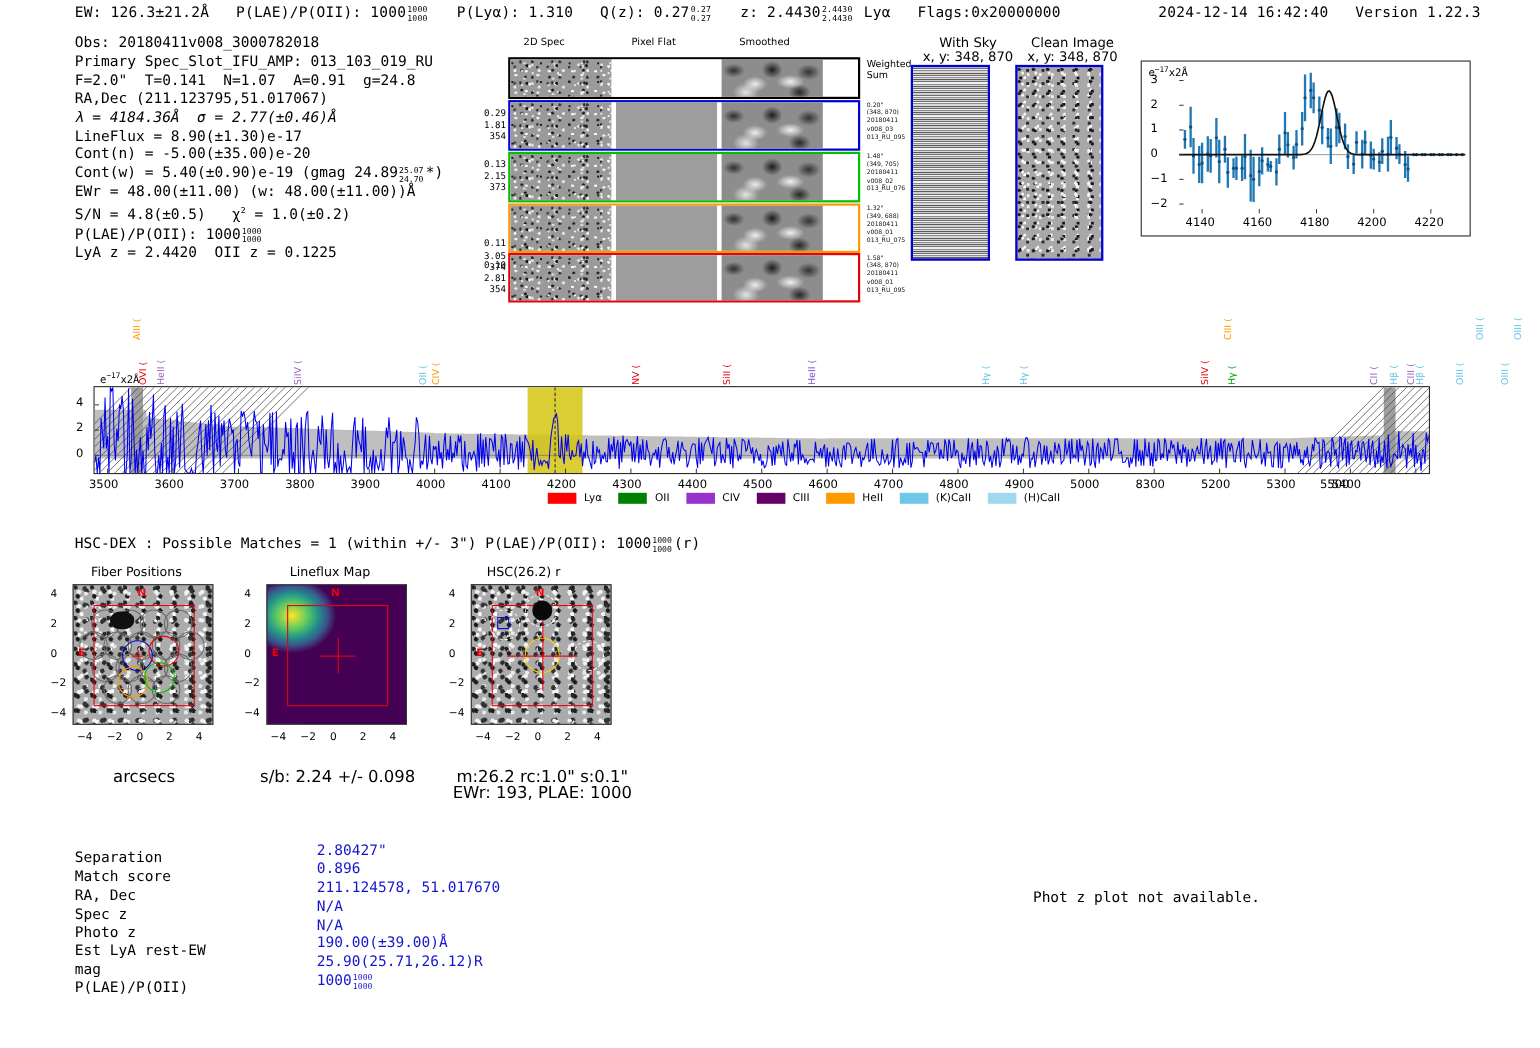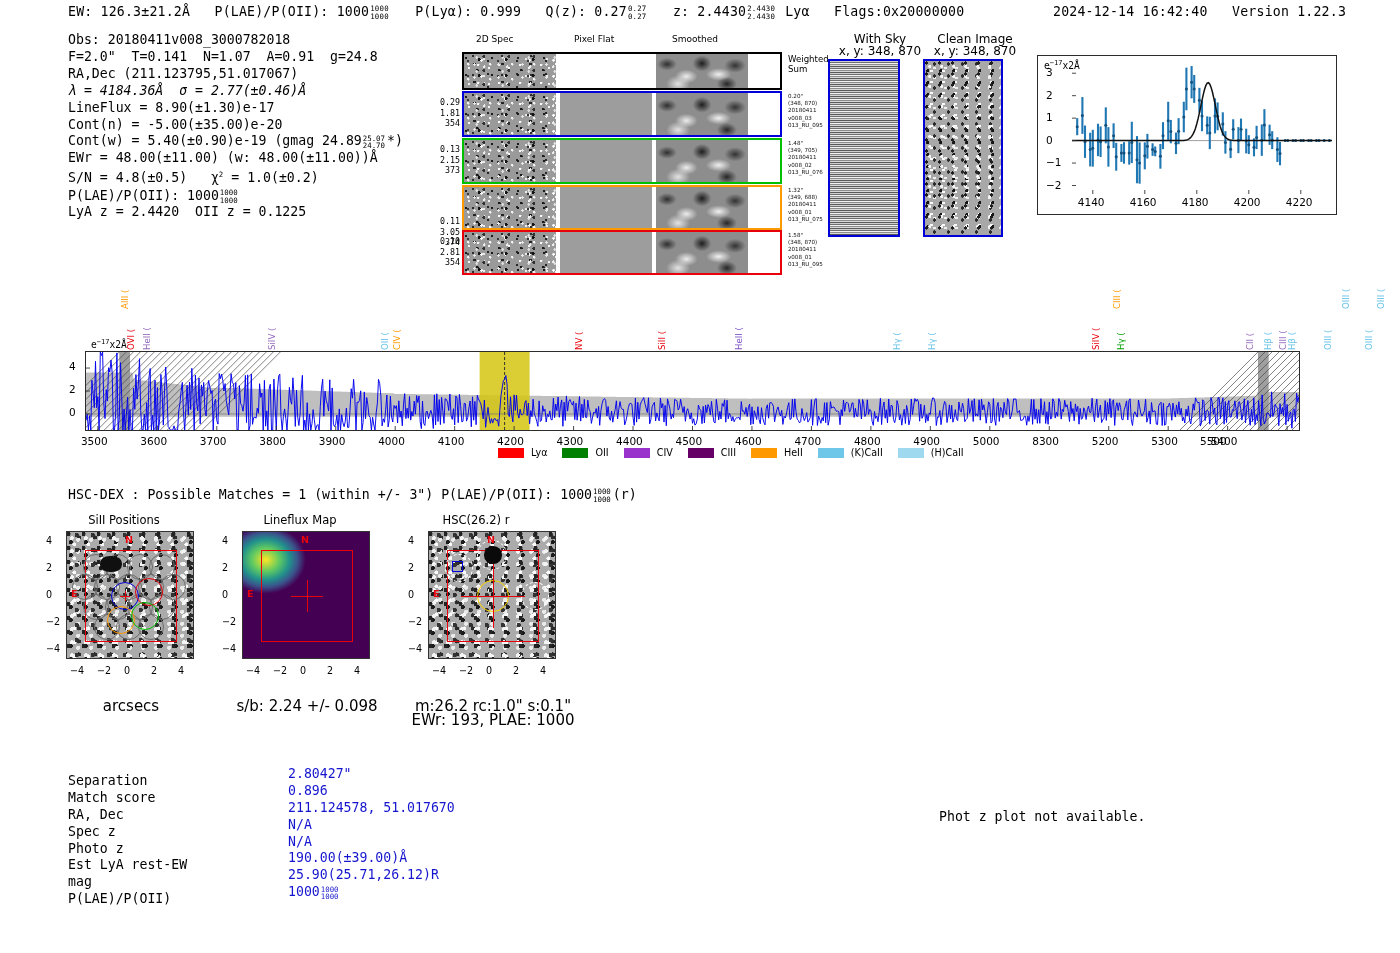--- a/index.html
+++ b/index.html
@@ -171,21 +171,21 @@
   <span>EW:</span>
   <span>126.3±21.2Å</span>
   &nbsp;
   <span>P(LAE)/P(OII):</span>
   <span>1000</span><span class="frac">
       <span>1000</span>
       <span>1000</span>
     </span>
   &nbsp;
   <span>P(Lyα):</span>
-  <span>0.999</span>
+  <span>1.310</span>
   &nbsp;
   <span>Q(z):</span>
   <span>0.27</span><span class="frac">
       <span>0.27</span>
       <span>0.27</span>
     </span>
   &nbsp;
   <span>z:</span>
   <span>2.4430</span><span class="frac">
       <span>2.4430</span>
@@ -197,20 +197,21 @@
 </div>
 
 <div class="abs mono nw" id="header-stamp">
   <span>2024-12-14 16:42:40</span>
   &nbsp;
   <span>Version 1.22.3</span>
 </div>
 
 <div class="abs mono" id="info-block">
   <div>Obs: 20180411v008_3000782018</div>
+  <div>Primary Spec_Slot_IFU_AMP: 013_103_019_RU</div>
   <div>F=2.0"  T=0.141  N=1.07  A=0.91  g=24.8</div>
   <div>RA,Dec (211.123795,51.017067)</div>
   <div class="ital">λ = 4184.36Å  σ = 2.77(±0.46)Å</div>
   <div>LineFlux = 8.90(±1.30)e-17</div>
   <div>Cont(n) = -5.00(±35.00)e-20</div>
   <div><span>Cont(w) = 5.40(±0.90)e-19 (gmag 24.89</span><span class="frac"><span>25.07</span><span>24.70</span></span><span>*)</span></div>
   <div>EWr = 48.00(±11.00) (w: 48.00(±11.00))Å</div>
   <div><span>S/N = 4.8(±0.5)   χ</span><span class="sup" style="vertical-align:super">2</span><span> = 1.0(±0.2)</span></div>
   <div><span>P(LAE)/P(OII): 1000</span><span class="frac"><span>1000</span><span>1000</span></span></div>
   <div>LyA z = 2.4420  OII z = 0.1225</div>
@@ -639,21 +640,21 @@
     </div>
   </div>
 
 <div class="abs mono nw" id="hsc-header">
   <span>HSC-DEX : Possible Matches = 1 (within +/- 3")  P(LAE)/P(OII): 1000</span><span class="frac">
       <span>1000</span>
       <span>1000</span>
     </span><span>(r)</span>
 </div>
 
-<div class="imgpanel-title" style="left:34px; top:513px; width:180px;">SiII Positions</div>
+<div class="imgpanel-title" style="left:34px; top:513px; width:180px;">Fiber Positions</div>
 <div class="imgpanel greytex" id="panel-fiber" style="left:66px; top:531px;">
   <div class="redbox" style="left:18px; top:18px; width:92px; height:92px;"></div>
   <div class="fibercirc" style="left:16px; top:22px; width:26px; height:26px;"></div>
   <div class="fibercirc" style="left:38px; top:22px; width:26px; height:26px;"></div>
   <div class="fibercirc" style="left:60px; top:22px; width:26px; height:26px;"></div>
   <div class="fibercirc" style="left:82px; top:22px; width:26px; height:26px;"></div>
   <div class="fibercirc" style="left:5px;  top:42px; width:26px; height:26px;"></div>
   <div class="fibercirc" style="left:27px; top:42px; width:26px; height:26px;"></div>
   <div class="fibercirc" style="left:49px; top:42px; width:26px; height:26px;"></div>
   <div class="fibercirc" style="left:71px; top:42px; width:26px; height:26px;"></div>

